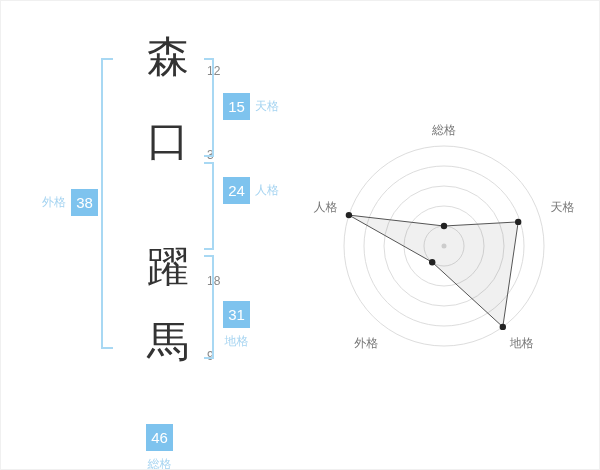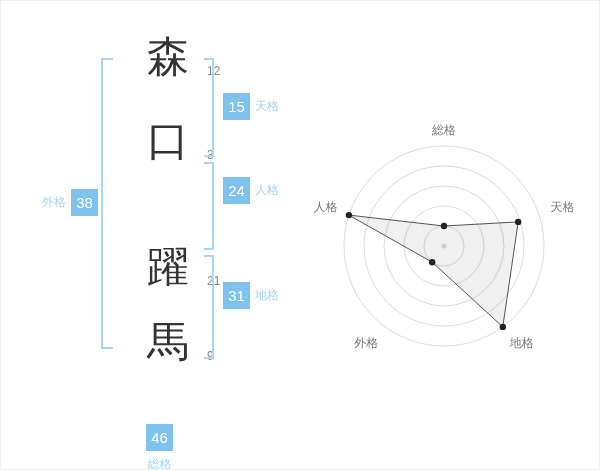--- a/index.html
+++ b/index.html
@@ -36,21 +36,21 @@
   .br-chikaku{top:254px;height:104px;}
   
   .score{position:absolute;display:flex;align-items:center;gap:5px;}
   .score-box{
     width:27px;height:27px;background:var(--accent-box);color:#ffffff;
     font-size:15px;line-height:27px;text-align:center;flex:0 0 auto;
   }
   .score-label{color:var(--accent-label);font-size:12px;white-space:nowrap;}
   .sc-tenkaku{left:222px;top:92px;}
   .sc-jinkaku{left:222px;top:176px;}
-  .sc-chikaku{left:222px;top:281px;}
+  .sc-chikaku{left:222px;top:300px;flex-direction:column;}
   .sc-gaikaku{left:41px;top:188px;}
   .sc-soukaku{left:145px;top:423px;flex-direction:column;}
   
   .radar-wrap{position:absolute;left:293px;top:95px;width:300px;height:300px;}
   .ring{fill:#ffffff;stroke:var(--radar-ring);stroke-width:1;}
   .radar-area{fill:var(--radar-fill);stroke:var(--radar-line);stroke-width:1;}
   .radar-dot{fill:var(--radar-dot);}
   .radar-center{fill:var(--radar-center);}
   .radar-label{fill:var(--radar-label);font-size:12px;font-family:"Liberation Sans","DejaVu Sans",sans-serif;}
 </style>
@@ -62,21 +62,21 @@
   <div class="char-row row1">
     <span class="char">森</span>
     <span class="strokes">12</span>
   </div>
   <div class="char-row row2">
     <span class="char">口</span>
     <span class="strokes">3</span>
   </div>
   <div class="char-row row3">
     <span class="char">躍</span>
-    <span class="strokes">21</span>
+    <span class="strokes">18</span>
   </div>
   <div class="char-row row4">
     <span class="char">馬</span>
     <span class="strokes">9</span>
   </div>
 
   <div class="bracket left br-gaikaku"></div>
   <div class="bracket right br-tenkaku"></div>
   <div class="bracket right br-jinkaku"></div>
   <div class="bracket right br-chikaku"></div>

